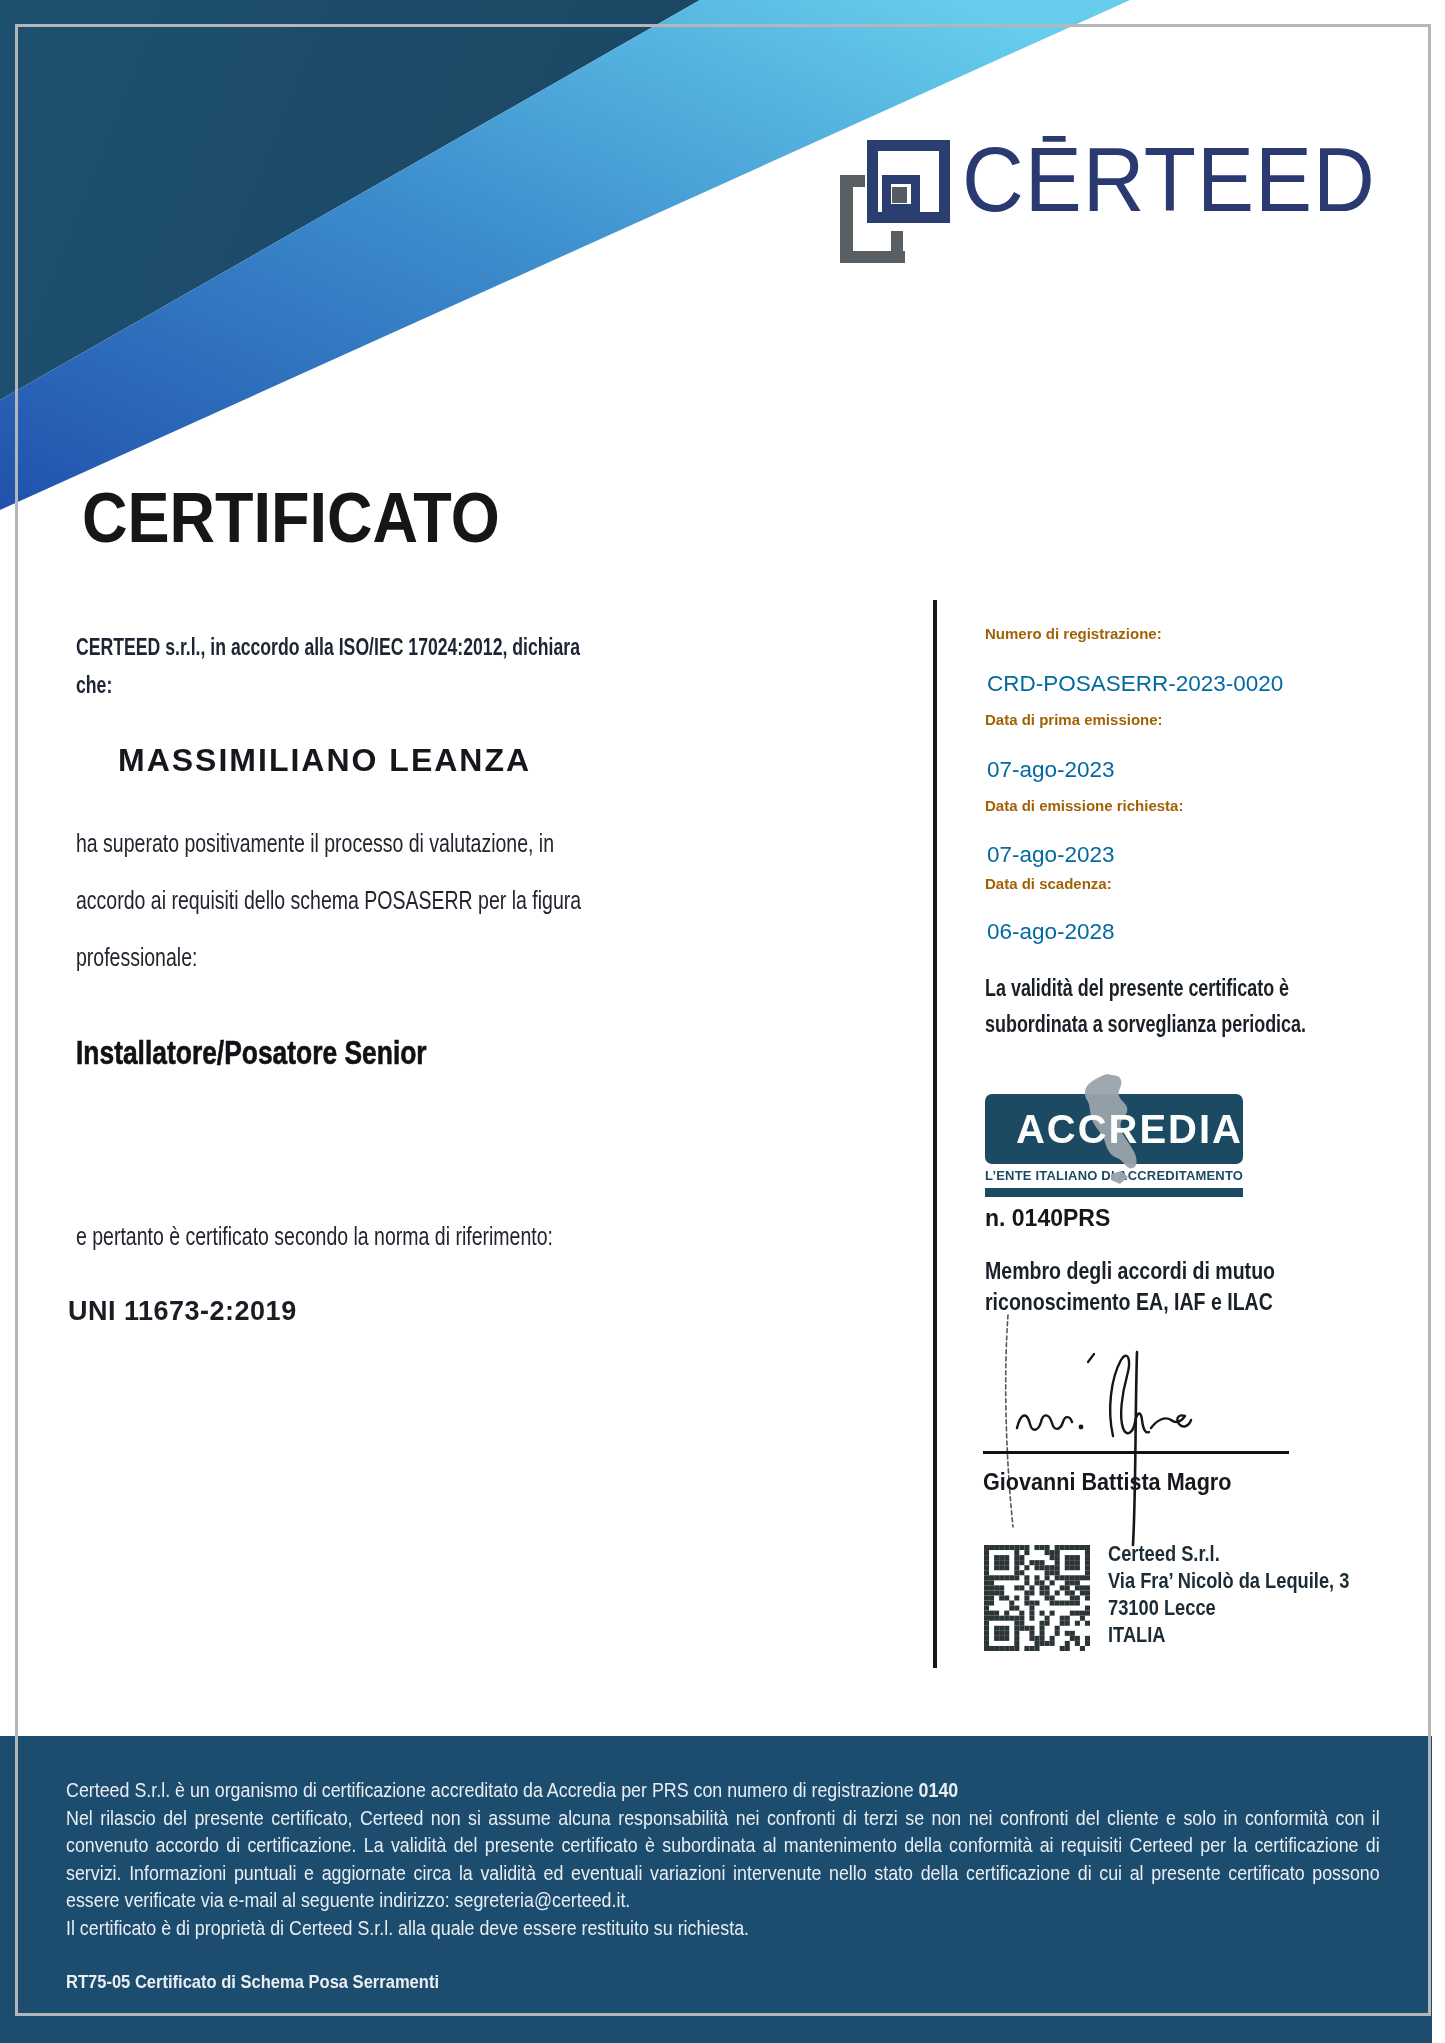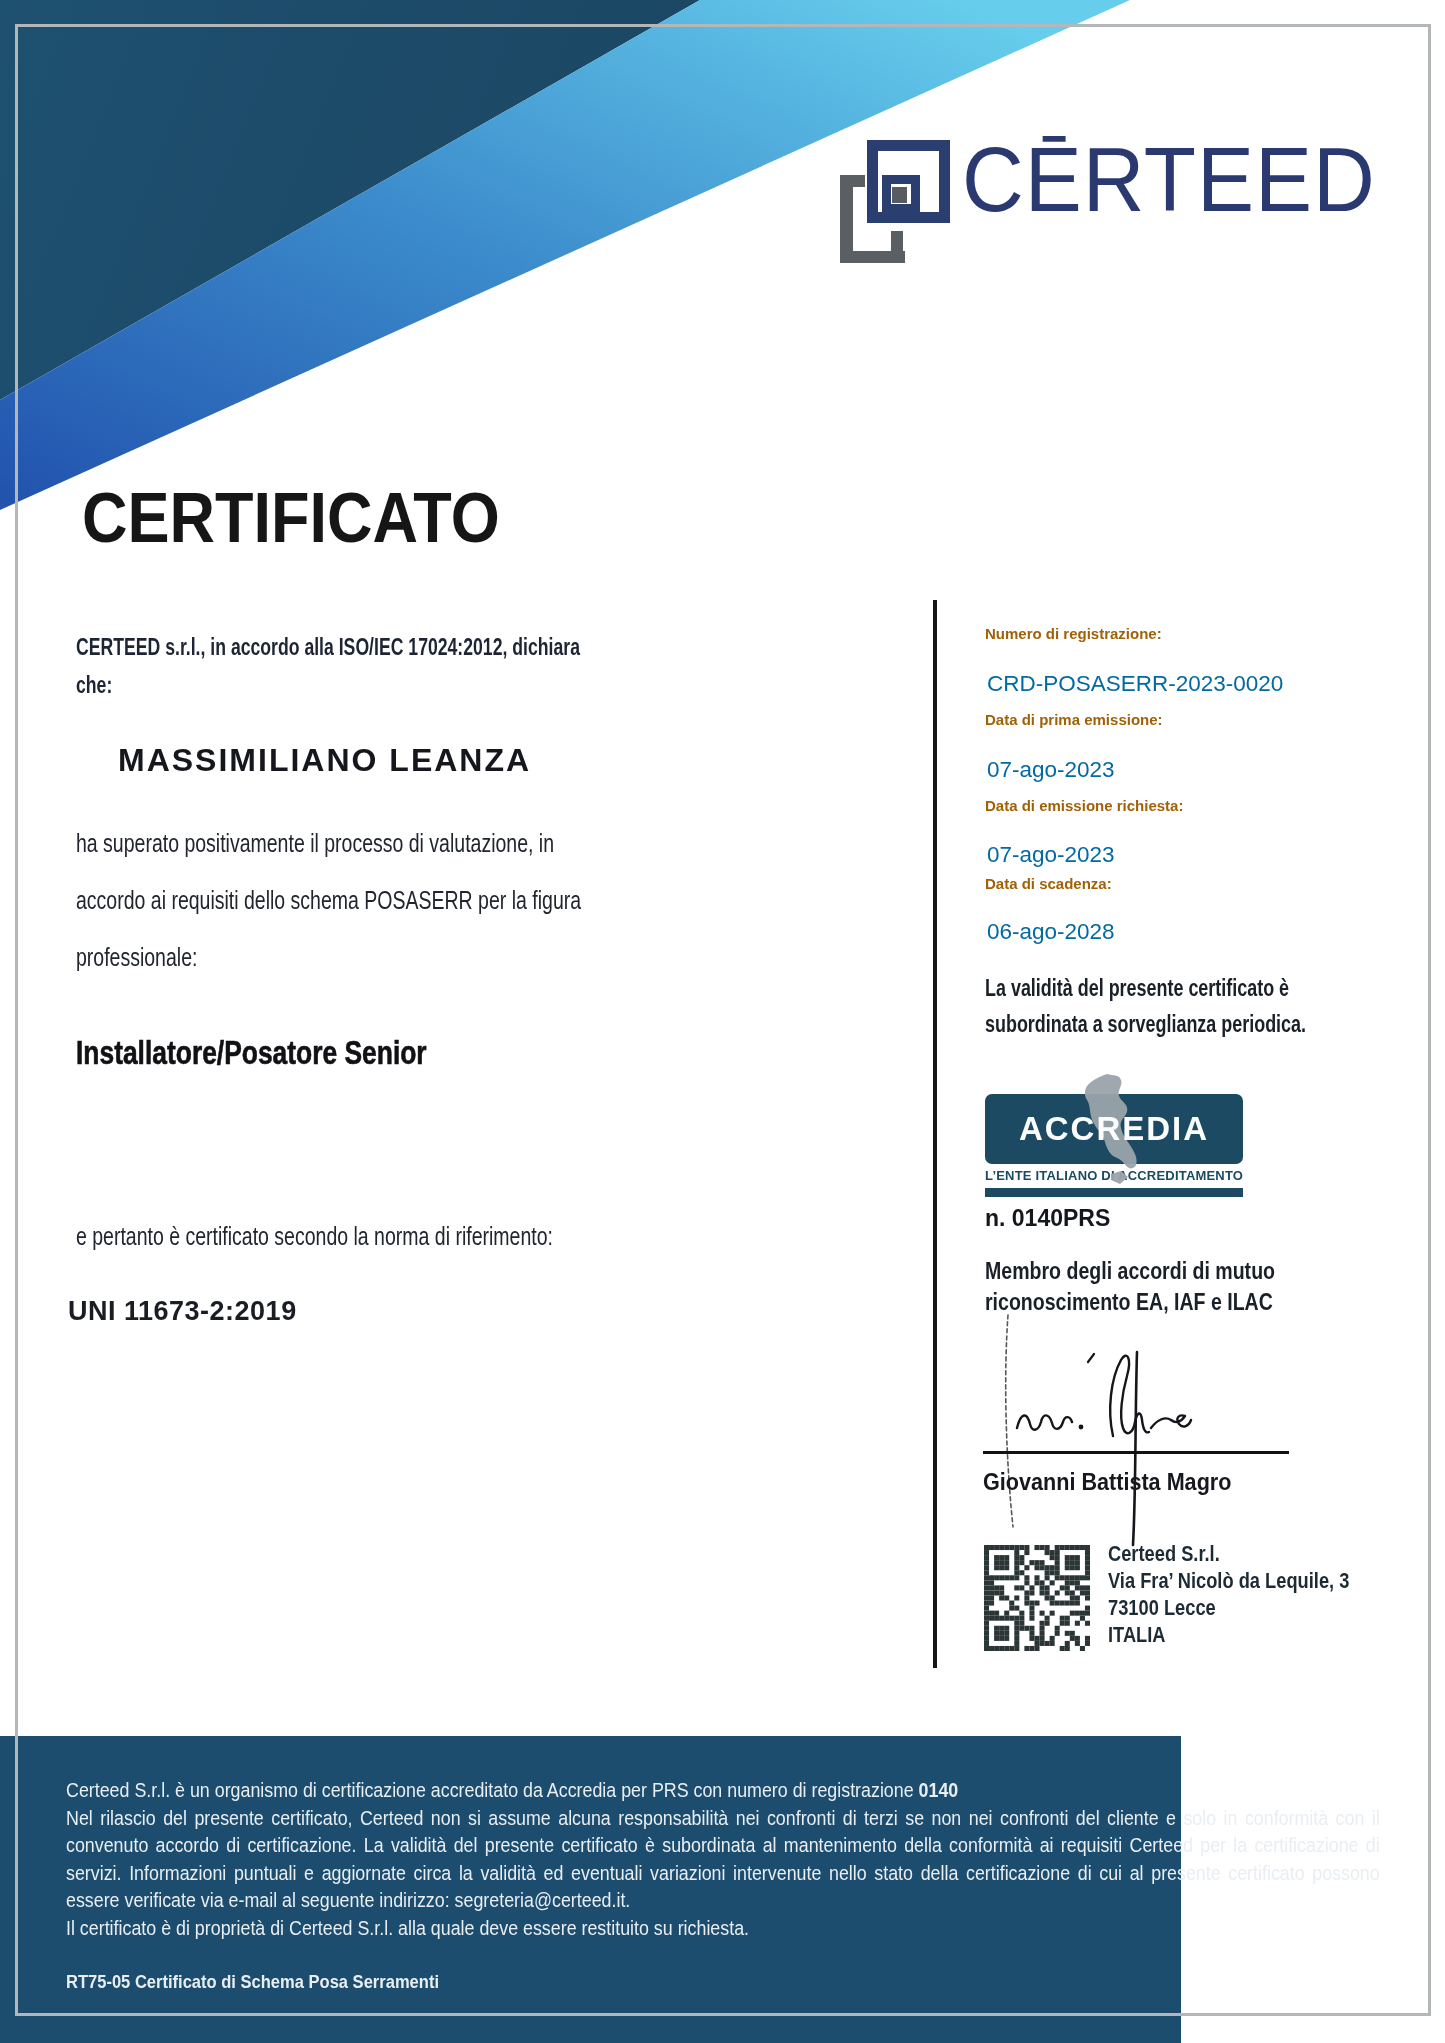--- a/index.html
+++ b/index.html
@@ -47,36 +47,36 @@
   
   #divider{position:absolute;left:933px;top:600px;width:4px;height:1068px;background:#161616;z-index:3;}
   .det-label{left:985px;font-size:15px;font-weight:700;color:#a16207;white-space:nowrap;}
   .det-value{left:987px;font-size:22.5px;color:#0369a1;white-space:nowrap;}
   #validity{left:985px;top:970px;width:600px;font-size:23px;font-weight:700;line-height:36px;color:#1a2028;}
 
   
   #accredia{position:absolute;left:985px;top:1094px;width:258px;z-index:3;}
   #acc-box{position:relative;height:70px;background:#1c4a63;border-radius:7px;}
   #acc-map{position:absolute;left:92px;top:-20px;z-index:1;}
-  #acc-text{position:relative;z-index:2;display:block;text-align:center;line-height:70px;
-            font-size:33px;font-weight:700;letter-spacing:2px;color:#fcfdfd;}
+  #acc-text{position:relative;z-index:2;display:block;text-align:right;line-height:70px;
+            font-size:40px;font-weight:700;letter-spacing:2px;color:#fcfdfd;}
   #acc-caption{margin-top:4px;font-size:13px;font-weight:700;letter-spacing:.2px;color:#1c4a63;white-space:nowrap;}
   #acc-bar{margin-top:5px;width:258px;height:9px;background:#1c4a63;}
   #acc-number{left:985px;top:1205px;font-size:23px;font-weight:700;color:#14171c;}
   #membership{left:985px;top:1256px;width:500px;font-size:23px;font-weight:700;line-height:31px;color:#1a2028;}
 
   
   #sig-svg{position:absolute;left:975px;top:1300px;z-index:3;}
   #sig-line{position:absolute;left:983px;top:1451px;width:306px;height:3px;background:#121212;z-index:3;}
   #sig-name{left:983px;top:1468px;font-size:24px;font-weight:700;color:#16181d;white-space:nowrap;}
   #qr-wrap{position:absolute;left:984px;top:1545px;z-index:3;}
   #company{left:1108px;top:1541px;font-size:21.5px;font-weight:700;line-height:27px;color:#1d2b34;}
 
   
-  #footer{position:absolute;left:0;top:1736px;width:1181px;height:307px;background:#1d4d6e;z-index:2;
+  #footer{position:absolute;left:0;top:1736px;width:1432px;height:307px;background:#1d4d6e;z-index:2;
           box-sizing:border-box;padding:40px 0 0 66px;color:#e9eef3;}
   #footer-text{width:1510px;transform:scaleX(.87);transform-origin:left top;
                font-size:20.5px;line-height:27.5px;}
   #footer-text p{margin:0;}
   #footer-p2{text-align:justify;}
   #doc-code{margin-top:27px;font-size:19px;font-weight:700;}
   .b{font-weight:700;}
 </style>
 </head>
 <body>

